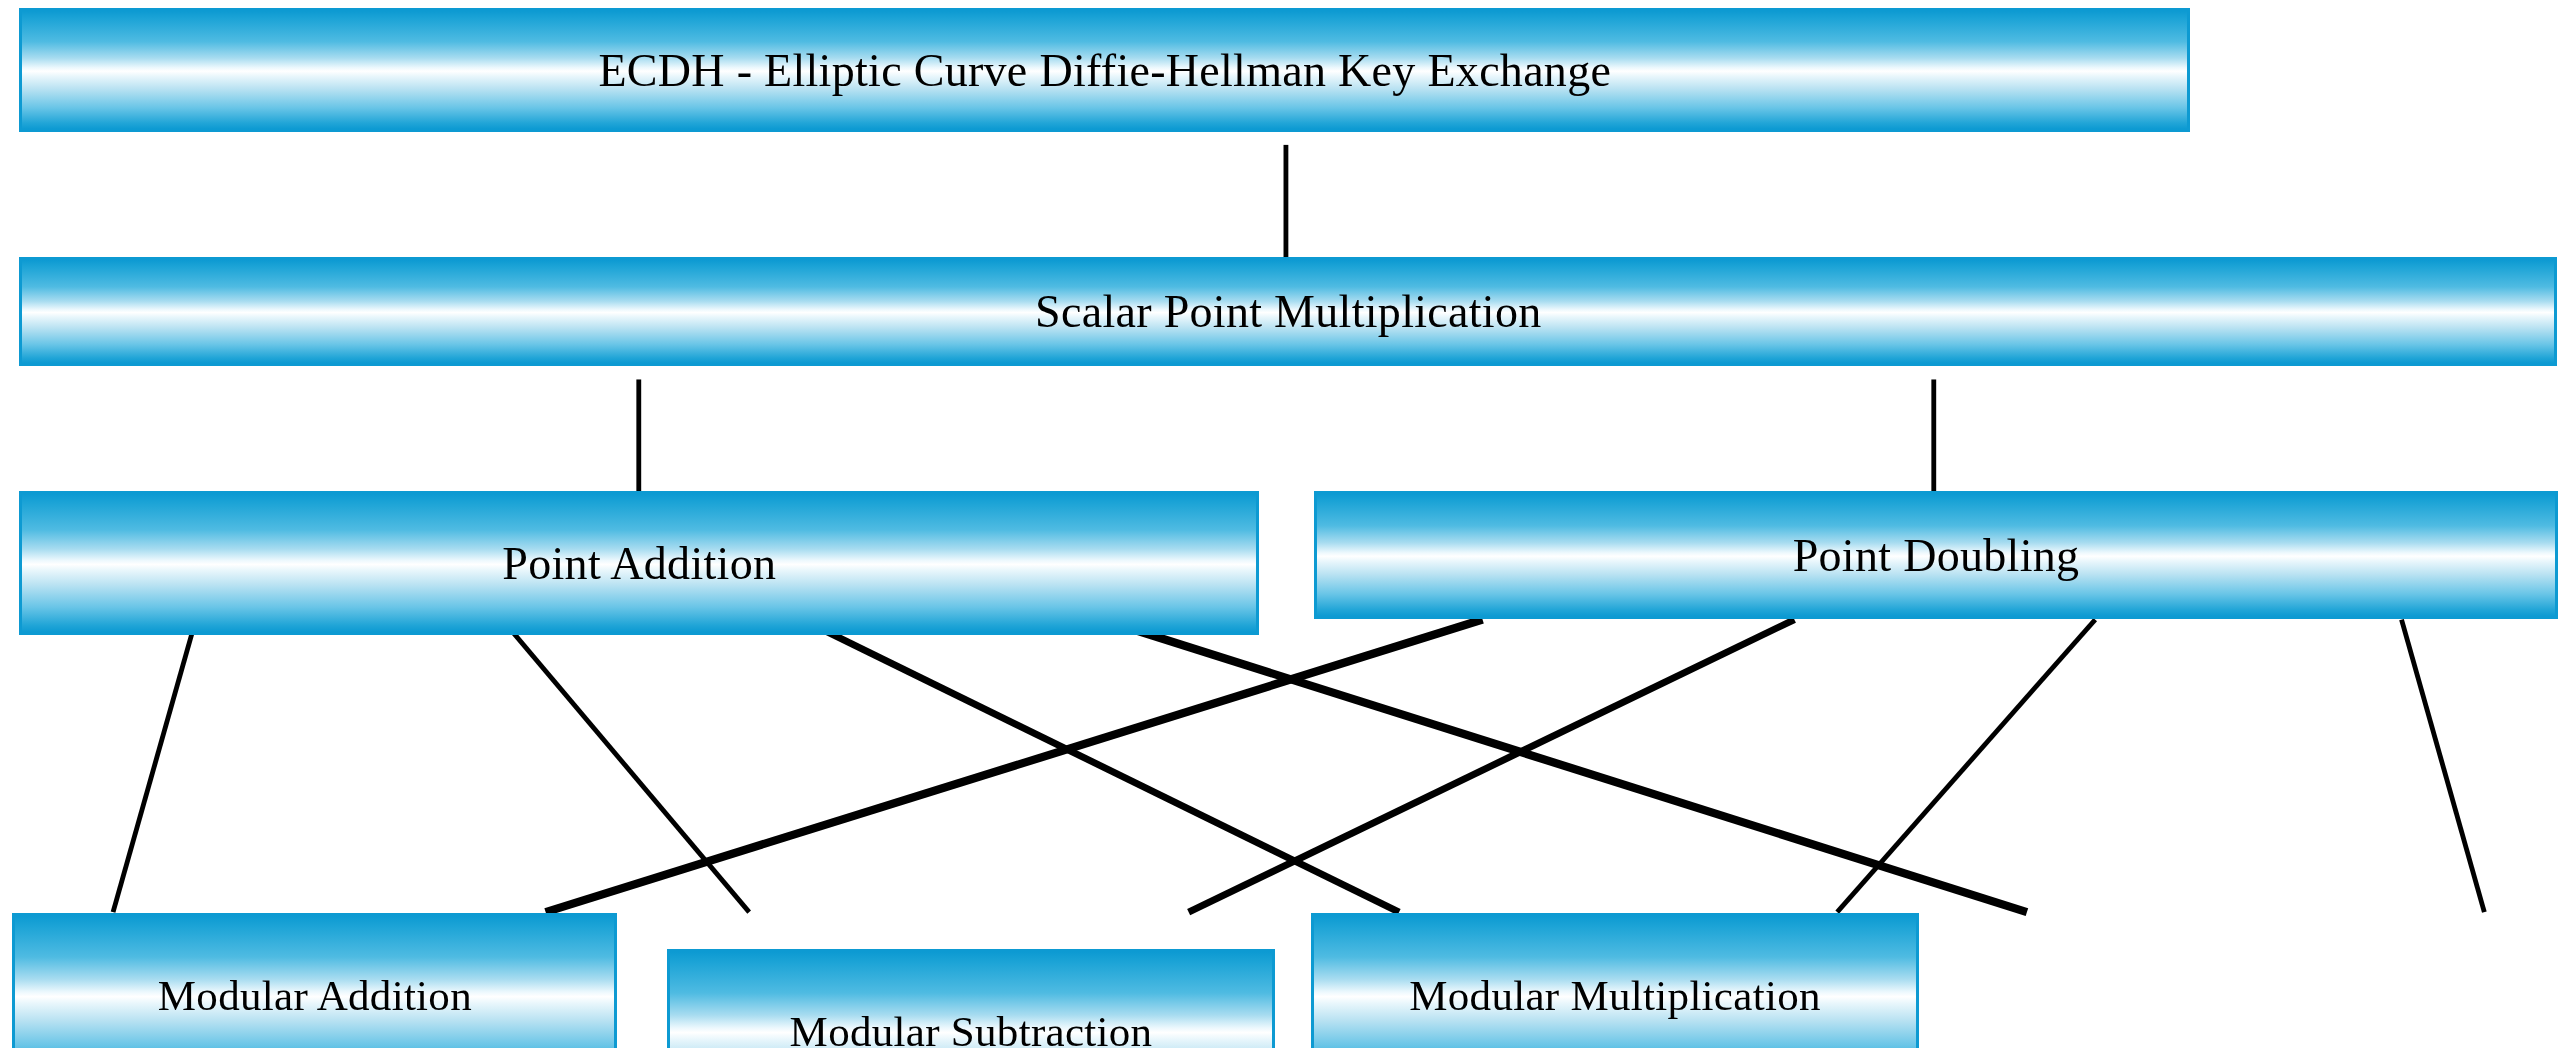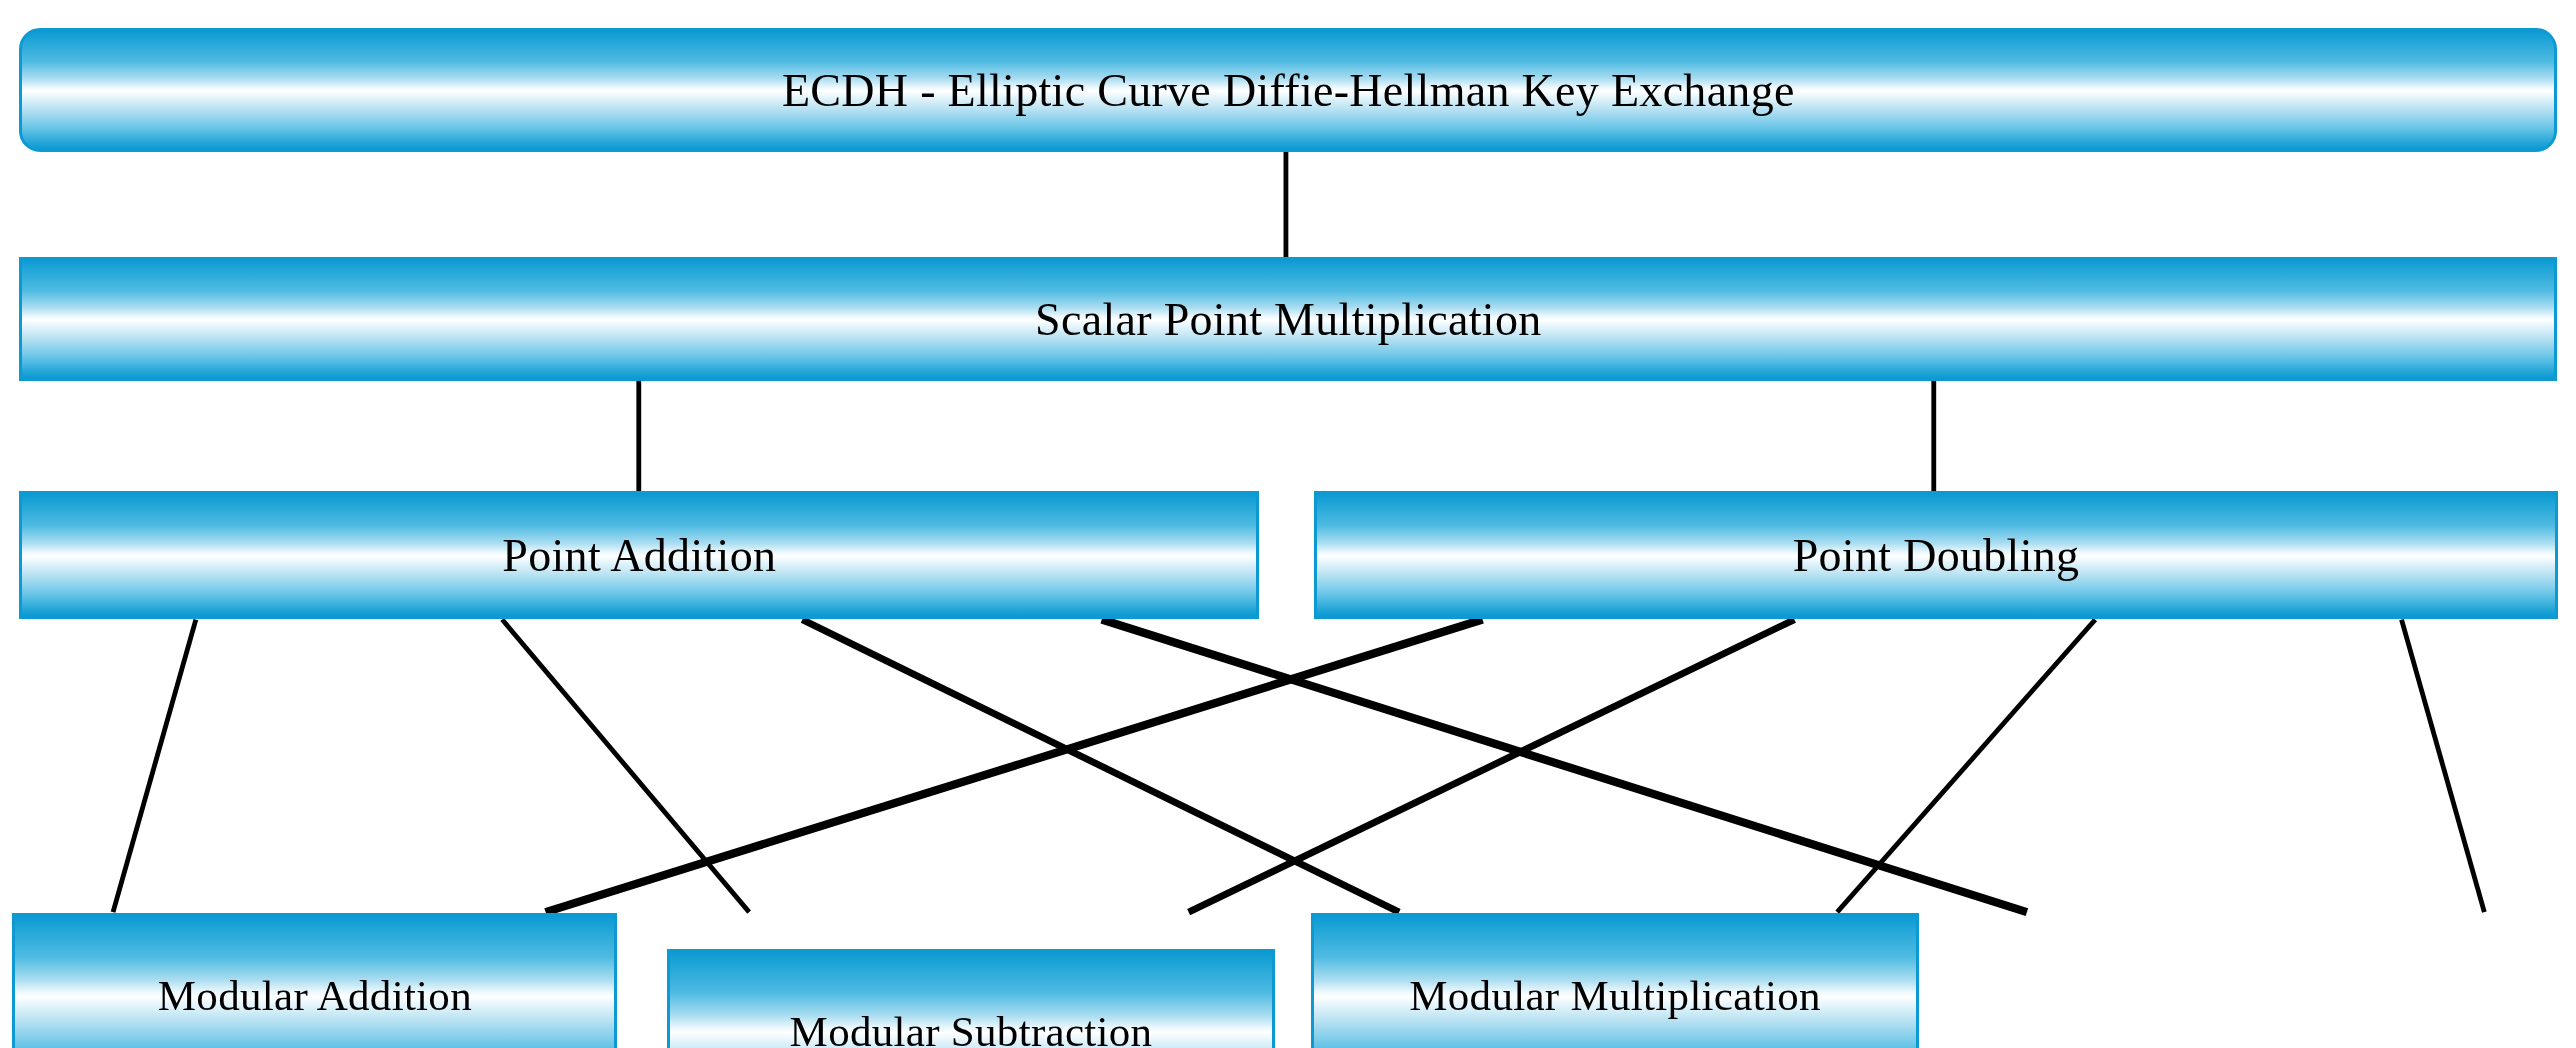--- a/index.html
+++ b/index.html
@@ -50,34 +50,34 @@
   }
   .node-label {
     color: #000000;
     font-family: "Liberation Serif", "DejaVu Serif", serif;
     font-weight: 400;
     white-space: nowrap;
     letter-spacing: 0.3px;
   }
   
   #node-ecdh {
-    left: 19.3px; top: 28px;
-    width: 2538px; height: 124px; border-radius: 21px;
+    left: 19.3px; top: 8px;
+    width: 2171px; height: 124px;
   }
   #node-ecdh .node-label { font-size: 46px; }
   
   #node-scalar-point-multiplication {
     left: 19.3px; top: 257px;
-    width: 2538px; height: 124px; text-align: right;
+    width: 2538px; height: 109px; text-align: right;
   }
   #node-scalar-point-multiplication .node-label { font-size: 46px; }
   
   #node-point-addition {
     left: 19.3px; top: 491px;
-    width: 1240px; height: 128px;
+    width: 1240px; height: 144px;
   }
   #node-point-doubling {
     left: 1314px; top: 491px;
     width: 1244px; height: 128px;
   }
   #node-point-addition .node-label,
   #node-point-doubling .node-label { font-size: 46px; }
   
   .node-bottom {
     top: 913px;

